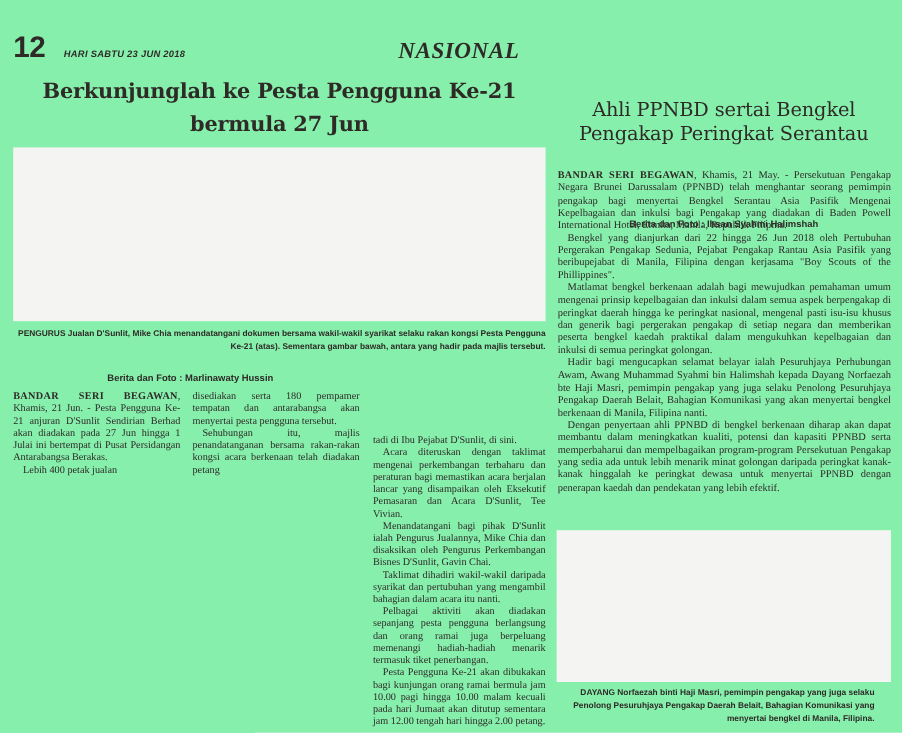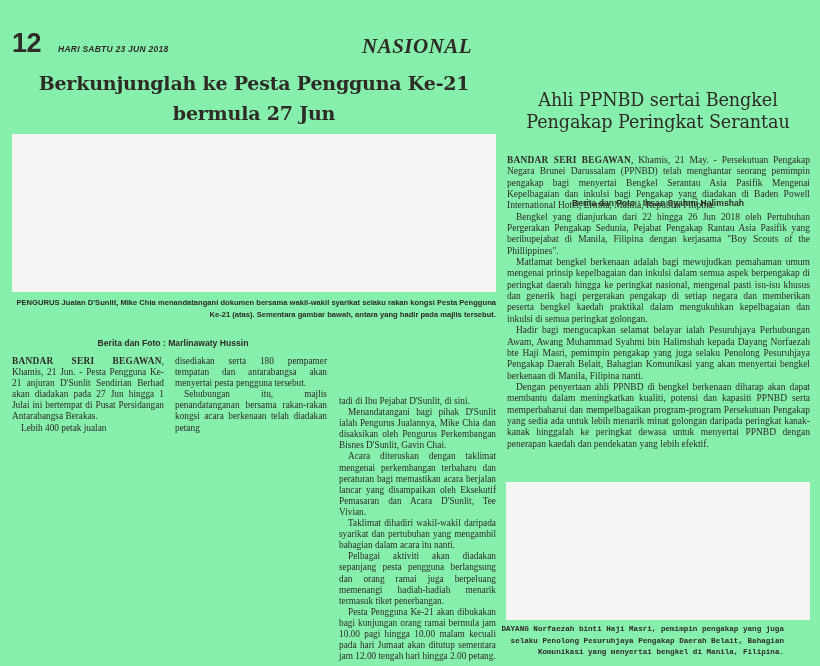--- a/index.html
+++ b/index.html
@@ -199,24 +199,23 @@
   #side-body p.first { text-indent: 0; }
 
   #side-photo {
     position: absolute;
     left: 506px;
     top: 482px;
     width: 304px;
     height: 138px;
   }
   #side-caption {
-    left: 480px;
+    left: 491px;
     top: 624px;
     width: 304px;
-    font-family: Liberation Mono, monospace;
   }
 </style>
 </head>
 <body>
 
 <div class="page">
 
   <div class="masthead">
     <div class="folio-number">12</div>
     <div class="folio-date">HARI SABTU 23 JUN 2018</div>
@@ -242,22 +241,22 @@
       <p>Lebih 400 petak jualan</p>
     </div>
 
     <div class="col" id="lead-col-2">
       <p class="first">disediakan serta 180 pempamer tempatan dan antarabangsa akan menyertai pesta pengguna tersebut.</p>
       <p>Sehubungan itu, majlis penandatanganan bersama rakan-rakan kongsi acara berkenaan telah diadakan petang</p>
     </div>
 
     <div class="col" id="lead-col-3">
       <p class="first">tadi di Ibu Pejabat D'Sunlit, di sini.</p>
+      <p>Acara diteruskan dengan taklimat mengenai perkembangan terbaharu dan peraturan bagi memastikan acara berjalan lancar yang disampaikan oleh Eksekutif Pemasaran dan Acara D'Sunlit, Tee Vivian.</p>
       <p>Menandatangani bagi pihak D'Sunlit ialah Pengurus Jualannya, Mike Chia dan disaksikan oleh Pengurus Perkembangan Bisnes D'Sunlit, Gavin Chai.</p>
-      <p>Acara diteruskan dengan taklimat mengenai perkembangan terbaharu dan peraturan bagi memastikan acara berjalan lancar yang disampaikan oleh Eksekutif Pemasaran dan Acara D'Sunlit, Tee Vivian.</p>
       <p>Taklimat dihadiri wakil-wakil daripada syarikat dan pertubuhan yang mengambil bahagian dalam acara itu nanti.</p>
       <p>Pelbagai aktiviti akan diadakan sepanjang pesta pengguna berlangsung dan orang ramai juga berpeluang memenangi hadiah-hadiah menarik termasuk tiket penerbangan.</p>
       <p>Pesta Pengguna Ke-21 akan dibukakan bagi kunjungan orang ramai bermula jam 10.00 pagi hingga 10.00 malam kecuali pada hari Jumaat akan ditutup sementara jam 12.00 tengah hari hingga 2.00 petang.</p>
     </div>
 
   </div>
 
   <div class="side-article">
     <h2 class="side-headline">Ahli PPNBD sertai Bengkel Pengakap Peringkat Serantau</h2>
   </div>

